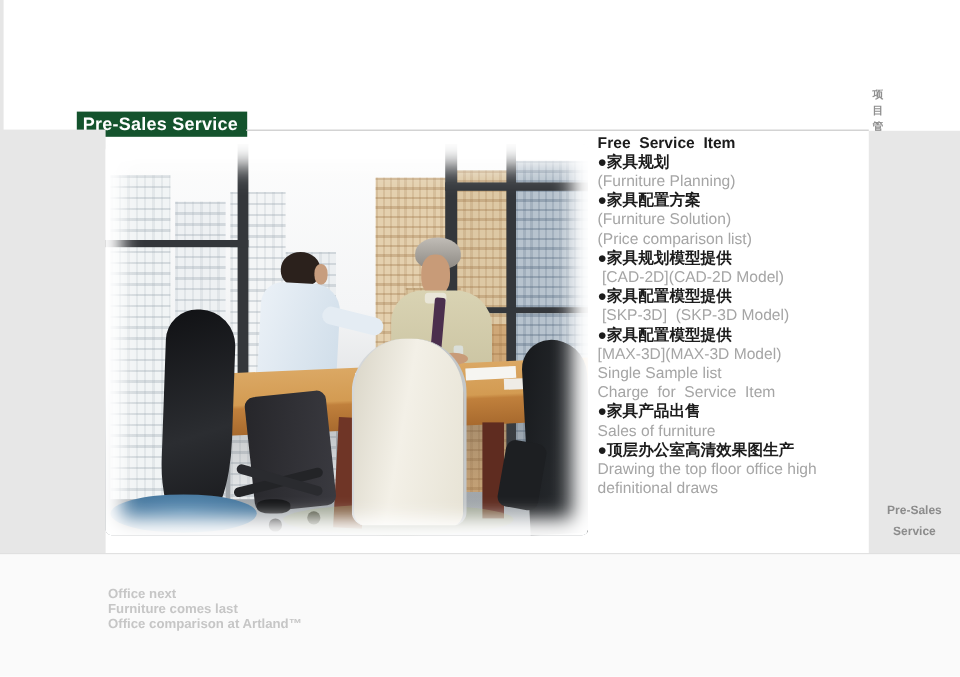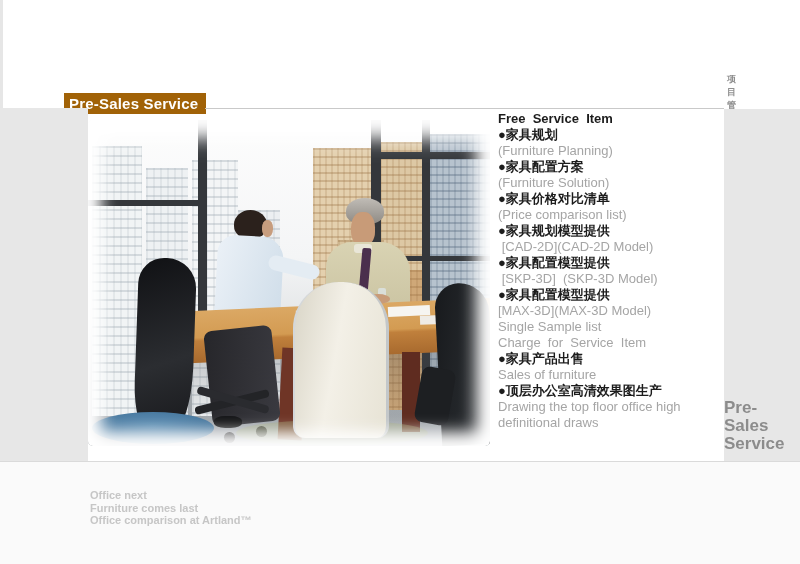--- a/index.html
+++ b/index.html
@@ -6,31 +6,31 @@
   html,body { width:800px; height:564px; }
   body { font-family:"Liberation Sans", sans-serif; background:#ffffff; overflow:hidden; }
   .slide { position:relative; width:641px; height:564px; background:#ffffff; }
 
   .edge-strip { position:absolute; left:0; top:0; width:3px; height:461px; background:#e6e6e6; }
 
   .top-label { position:absolute; left:727px; top:73px; font-size:9px; color:#8f8f8f;
                letter-spacing:1px; font-weight:700; }
 
   .title-bar { position:absolute; left:64px; top:93px; height:21px; min-width:142px;
-               background:#a16207; color:#ffffff; font-size:15px; font-weight:700;
+               background:#14532d; color:#ffffff; font-size:15px; font-weight:700;
                line-height:21px; padding:0 6px 0 5px; letter-spacing:0.2px; }
 
   .h-line   { position:absolute; left:205px; top:108px; width:519px; height:1px; background:#c9c9c9; }
   .bottom-line { position:absolute; left:0; top:461px; width:800px; height:1px; background:#dadada; }
   .bottom-band { position:absolute; left:0; top:462px; width:800px; height:102px; background:#fafafa; }
 
   .left-panel  { position:absolute; left:0; top:108px; width:88px; height:353px; background:#e7e7e7; }
   .right-panel { position:absolute; left:724px; top:109px; width:76px; height:352px; background:#e7e7e7; }
-  .rp-label { position:absolute; left:0; bottom:8px; width:100%; text-align:left;
-              font-size:17px; font-weight:700; color:#8c8c8c; line-height:18px; }
+  .rp-label { position:absolute; left:0; bottom:8px; width:100%; text-align:center;
+              font-size:10px; font-weight:700; color:#8c8c8c; line-height:18px; }
 
   
   .service-list { position:absolute; left:498px; top:111px; width:226px;
                   font-size:13px; line-height:16px; }
   .svc-line { white-space:pre-wrap; }
   .svc-line.header { font-weight:700; color:#1c1c1c; }
   .svc-line.bold   { font-weight:700; color:#1c1c1c; }
   .svc-line.gray   { font-weight:400; color:#a5a5a5; }
 
   
@@ -211,21 +211,20 @@
 
     <div class="p ph-fade"></div>
   </div>
 
   <div class="service-list">
       <div class="svc-line header">Free  Service  Item</div>
       <div class="svc-line bold">●家具规划</div>
       <div class="svc-line gray">(Furniture Planning)</div>
       <div class="svc-line bold">●家具配置方案</div>
       <div class="svc-line gray">(Furniture Solution)</div>
-      <div class="svc-line bold">●家具价格对比清单</div>
       <div class="svc-line gray">(Price comparison list)</div>
       <div class="svc-line bold">●家具规划模型提供</div>
       <div class="svc-line gray"> [CAD-2D](CAD-2D Model)</div>
       <div class="svc-line bold">●家具配置模型提供</div>
       <div class="svc-line gray"> [SKP-3D]  (SKP-3D Model)</div>
       <div class="svc-line bold">●家具配置模型提供</div>
       <div class="svc-line gray">[MAX-3D](MAX-3D Model)</div>
       <div class="svc-line gray">Single Sample list</div>
       <div class="svc-line gray">Charge  for  Service  Item</div>
       <div class="svc-line bold">●家具产品出售</div>

